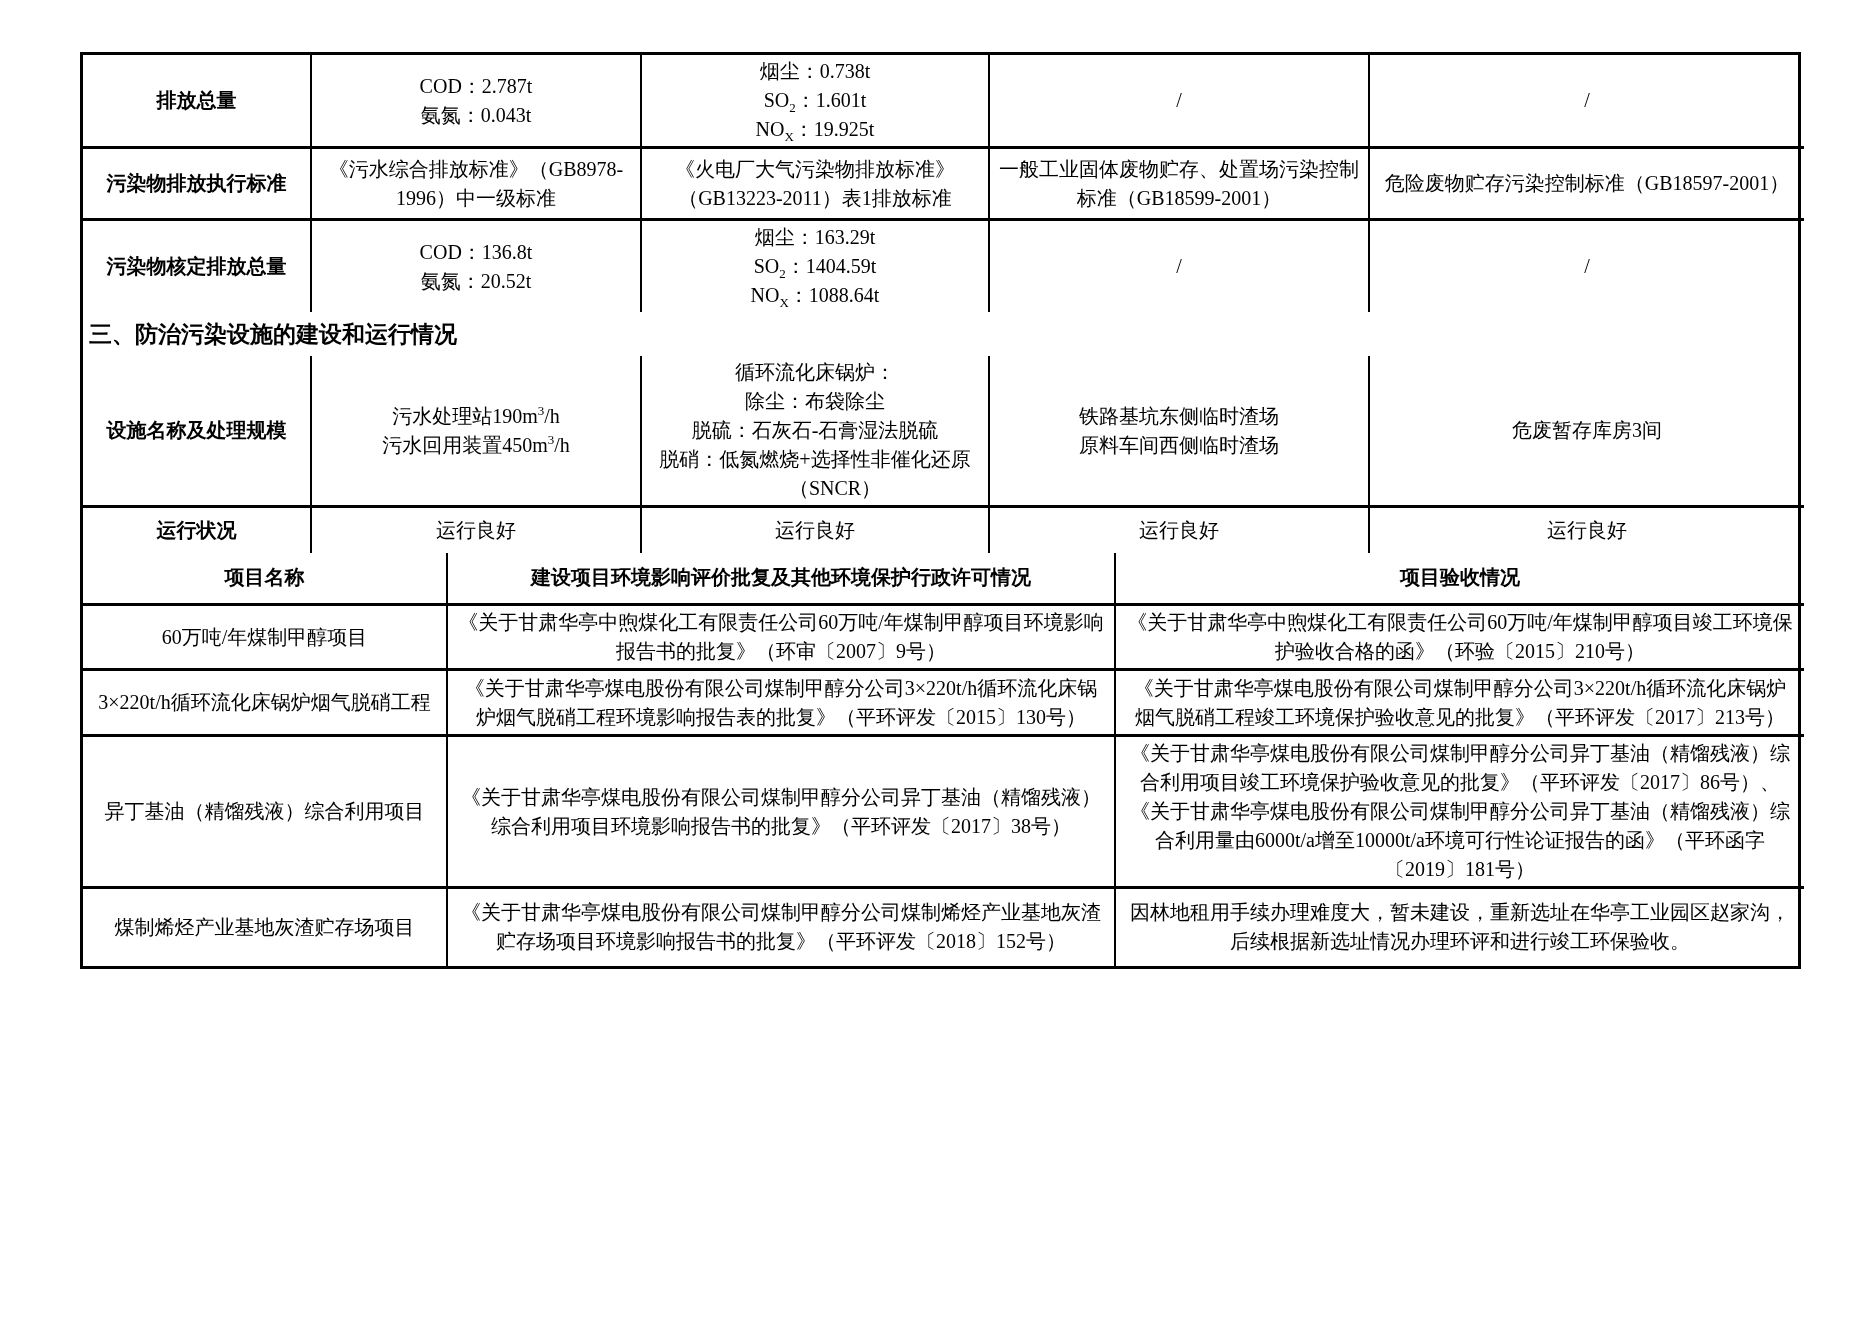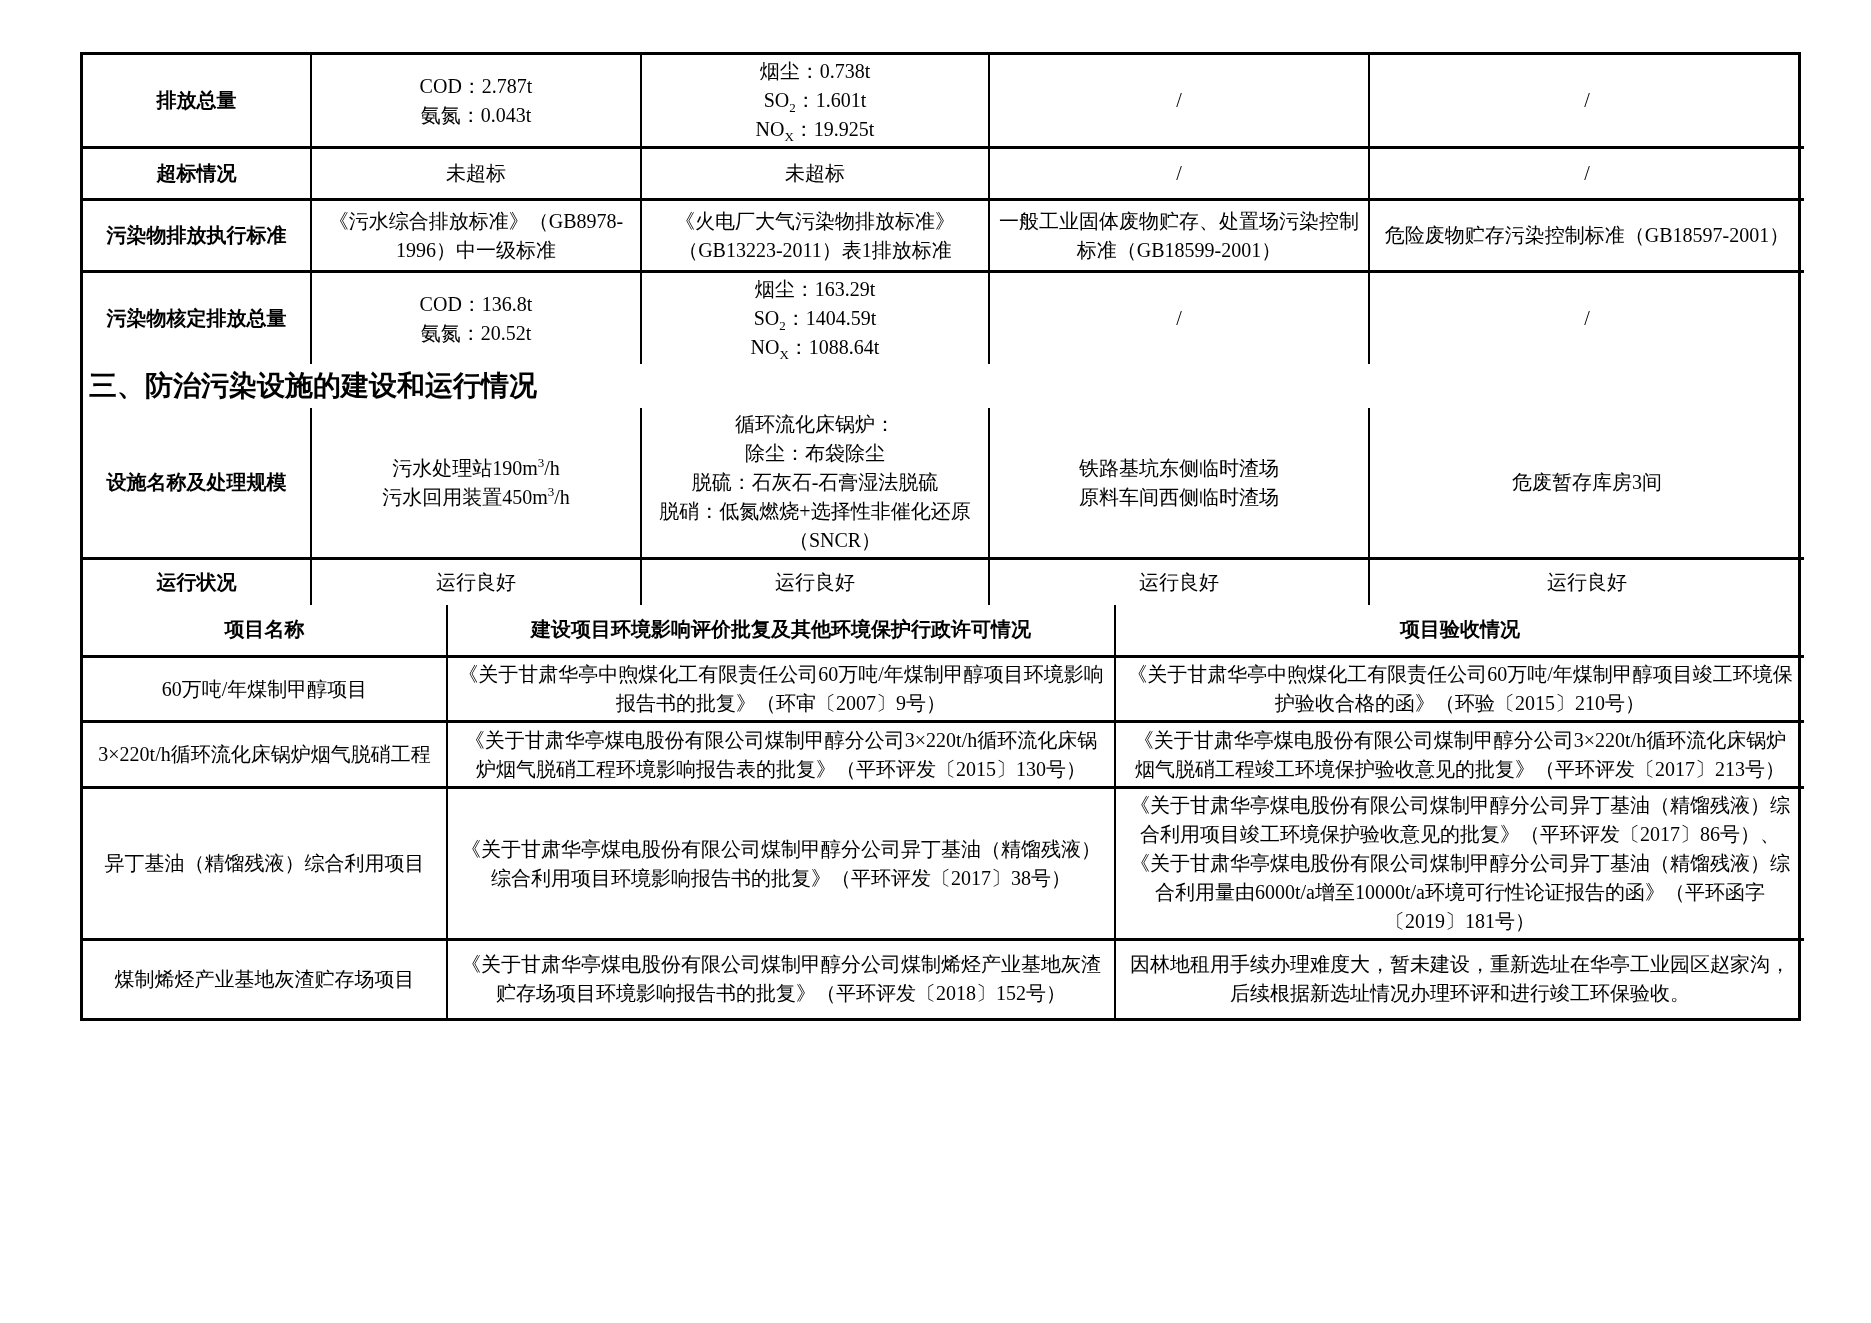--- a/index.html
+++ b/index.html
@@ -47,21 +47,21 @@
   td.lbl, td.hdr { font-weight: bold; }
   td.cell-left {
     text-align: left;
     padding-left: 12px;
     line-height: 1.38;
   }
   .sec-title {
     display: flex;
     align-items: center;
     font-weight: bold;
-    font-size: 28px;
+    font-size: 23px;
     padding-left: 6px;
     box-sizing: border-box;
   }
   .sec-title.s3 { height: 44px; }
   .sec-title.s4 { height: 52px; }
   sup, sub { font-size: 13px; line-height: 0; }
 </style>
 </head>
 <body>
 
@@ -74,27 +74,20 @@
           <col style="width:330px">
           <col style="width:348px">
           <col style="width:380px">
           <col style="width:435px">
       </colgroup>
       <tbody>
           <tr style="height:92px">
         <td class="lbl">排放总量</td>
         <td>COD：2.787t<br>氨氮：0.043t</td>
         <td>烟尘：0.738t<br>SO<sub>2</sub>：1.601t<br>NO<sub>X</sub>：19.925t</td>
-        <td>/</td>
-        <td>/</td>
-      </tr>
-      <tr style="height:52px">
-        <td class="lbl">超标情况</td>
-        <td>未超标</td>
-        <td>未超标</td>
         <td>/</td>
         <td>/</td>
       </tr>
       <tr style="height:72px">
         <td class="lbl">污染物排放执行标准</td>
         <td>《污水综合排放标准》（GB8978-1996）中一级标准</td>
         <td>《火电厂大气污染物排放标准》（GB13223-2011）表1排放标准</td>
         <td>一般工业固体废物贮存、处置场污染控制标准（GB18599-2001）</td>
         <td>危险废物贮存污染控制标准（GB18597-2001）</td>
       </tr>

